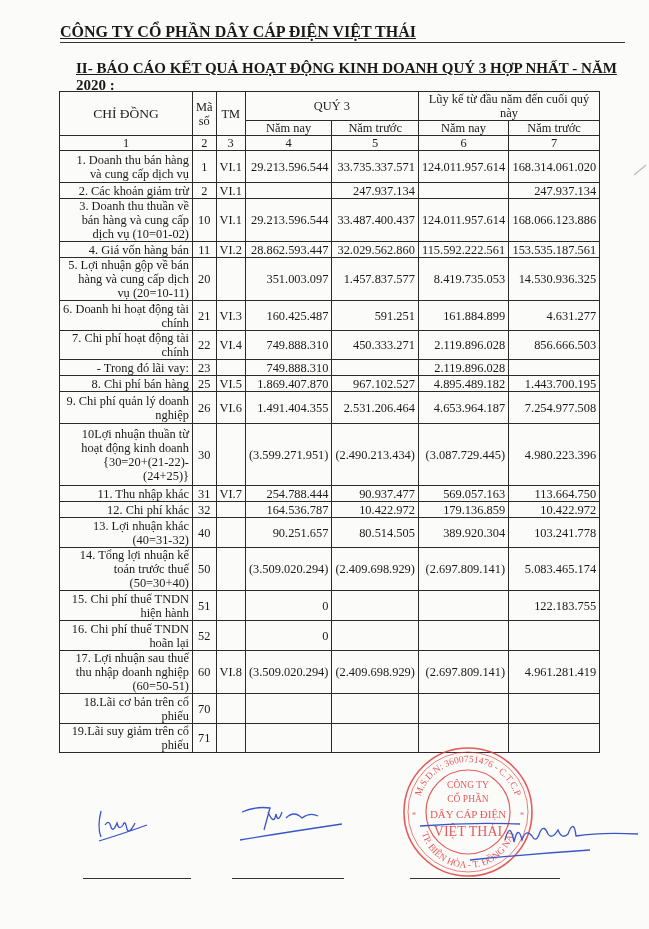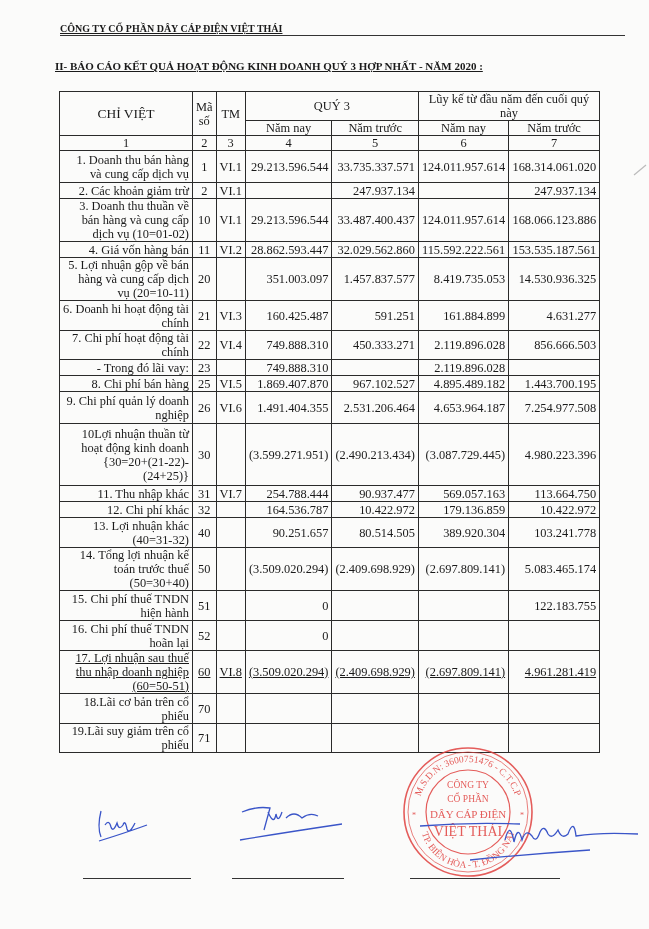--- a/index.html
+++ b/index.html
@@ -2,25 +2,25 @@
 <html><head>
 <meta charset="utf-8">
 <style>
   html, body { margin: 0; padding: 0; }
   body {
     width: 649px; height: 929px; background: #fbfbfa; position: relative; overflow: hidden;
     font-family: "Liberation Serif", "DejaVu Serif", serif; color: #1a1a1a;
   }
   .company {
     position: absolute; left: 60px; top: 23px; width: 565px;
-    font-weight: bold; font-size: 10px; border-bottom: 1.5px solid #333; padding-bottom: 1px;
+    font-weight: bold; font-size: 16px; border-bottom: 1.5px solid #333; padding-bottom: 1px;
   }
   .company span { text-decoration: underline; }
   .report-title {
-    position: absolute; left: 55px; top: 60px; font-weight: bold; font-size: 11px; text-decoration: underline;
+    position: absolute; left: 76px; top: 60px; font-weight: bold; font-size: 15px; text-decoration: underline;
   }
   table.report {
     position: absolute; left: 59px; top: 91px; border-collapse: collapse; table-layout: fixed;
     font-size: 12.4px; line-height: 14px;
   }
   table.report td, table.report th {
     border: 1px solid #2a2a2a; padding: 0 3px; font-weight: normal; vertical-align: middle;
   }
   table.report th { text-align: center; }
   .c1 { width: 133px; }
@@ -55,21 +55,21 @@
     <col class="c1">
       <col class="c2">
       <col class="c3">
       <col class="c4">
       <col class="c5">
       <col class="c6">
       <col class="c7">
   </colgroup>
   <thead>
     <tr style="height:27px">
-      <th rowspan="2" style="font-size:13.5px">CHỈ VIỆT</th>
+      <th rowspan="2" style="font-size:13.5px">CHỈ ĐỒNG</th>
       <th rowspan="2">Mã số</th>
       <th rowspan="2">TM</th>
       <th colspan="2">QUÝ 3</th>
       <th colspan="2">Lũy kế từ đầu năm đến cuối quý này</th>
     </tr>
     <tr style="height:14px">
       <th>Năm nay</th>
       <th>Năm trước</th>
       <th>Năm nay</th>
       <th>Năm trước</th>
@@ -231,21 +231,21 @@
       </tr>
       <tr style="height: 30px;">
         <td class="name">16. Chi phí thuế TNDN hoãn lại</td>
         <td class="code">52</td>
         <td class="note"></td>
         <td class="num">0</td>
         <td class="num"></td>
         <td class="num"></td>
         <td class="num"></td>
       </tr>
-      <tr style="height: 43px; text-decoration: underline;">
+      <tr style="height: 43px;">
         <td class="name">17. Lợi nhuận sau thuế thu nhập doanh nghiệp (60=50-51)</td>
         <td class="code">60</td>
         <td class="note">VI.8</td>
         <td class="num" style="white-space: nowrap;">(3.509.020.294)</td>
         <td class="num" style="white-space: nowrap;">(2.409.698.929)</td>
         <td class="num" style="white-space: nowrap;">(2.697.809.141)</td>
         <td class="num" style="white-space: nowrap;">4.961.281.419</td>
       </tr>
       <tr style="height: 30px;">
         <td class="name">18.Lãi cơ bản trên cổ phiếu</td>

